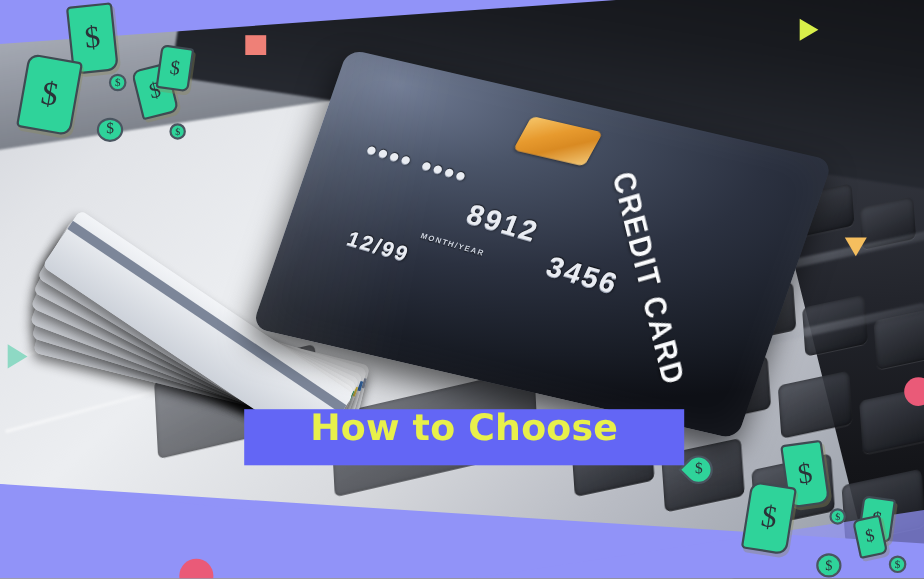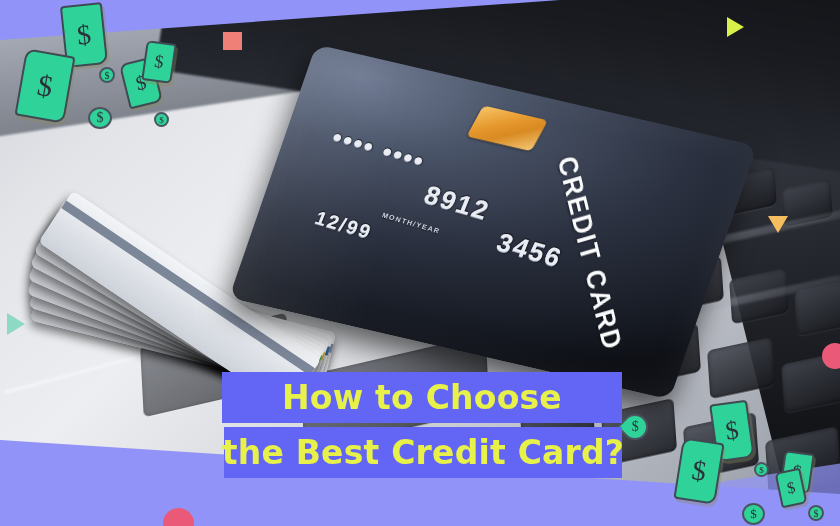--- a/index.html
+++ b/index.html
@@ -180,21 +180,21 @@
     border-radius:50% 50% 50% 0;
     transform:rotate(45deg);
     display:flex; align-items:center; justify-content:center;
   }
   .drop span{ transform:rotate(-45deg); color:#2b3238; font-family:"Liberation Serif", serif; }
 
   
   .banner{
     position:absolute;
     background:#6366f5;
-    display:flex; align-items:center;
+    display:flex; 
     white-space:nowrap;
   }
   .banner span{
     color:#e8f04a;
     font-family:"DejaVu Sans", sans-serif;
     font-weight:700;
     font-size:33px;
     letter-spacing:.2px;
     line-height:1;
   }
@@ -336,17 +336,14 @@
 
   <div class="circ" style="left:822px;top:343px;width:26px;height:26px;background:#ea5a78;"></div>
 
   <div class="tri-right" style="left:7px;top:313px;border-left:18px solid #8ed9c4;border-top:11px solid transparent;border-bottom:11px solid transparent;"></div>
 
   <div class="circ" style="left:163px;top:508px;width:31px;height:31px;background:#ea5a78;"></div>
 
   <div class="banner" id="banner1">
     <span>How to Choose</span>
   </div>
-  <div class="banner" id="banner2">
-    <span>the Best Credit Card?</span>
-  </div>
 
 </div>
 
 </body></html>

